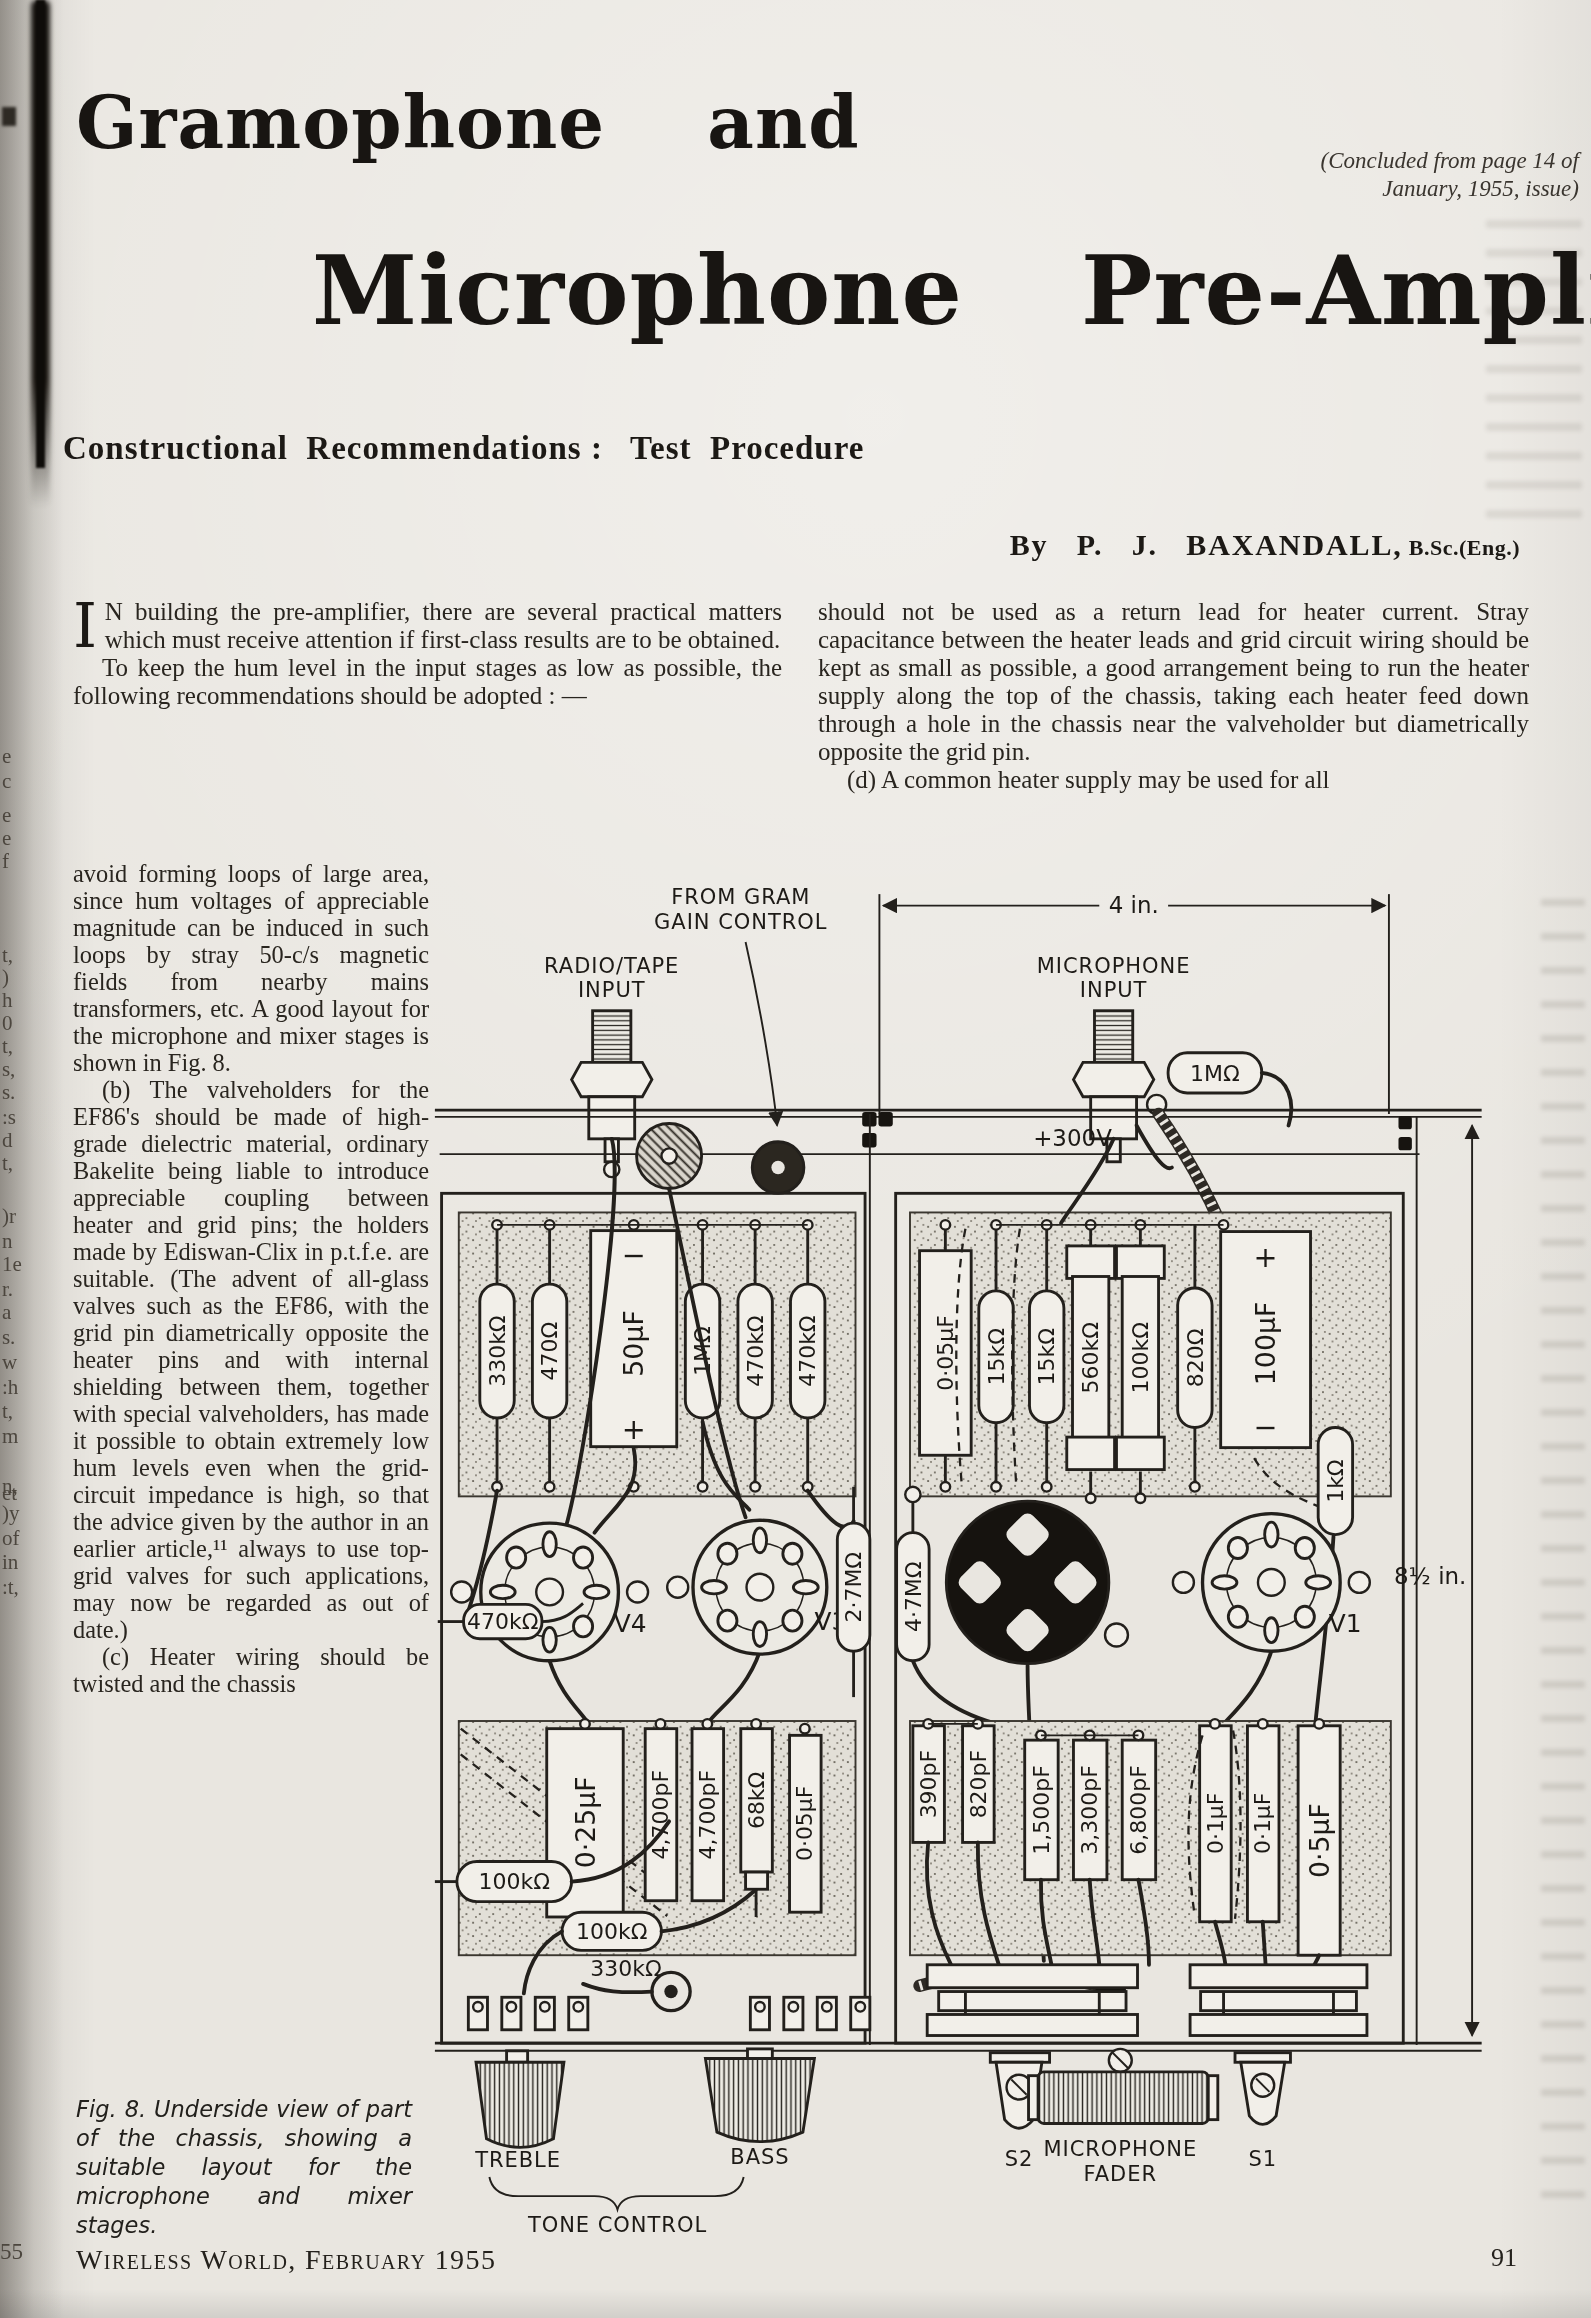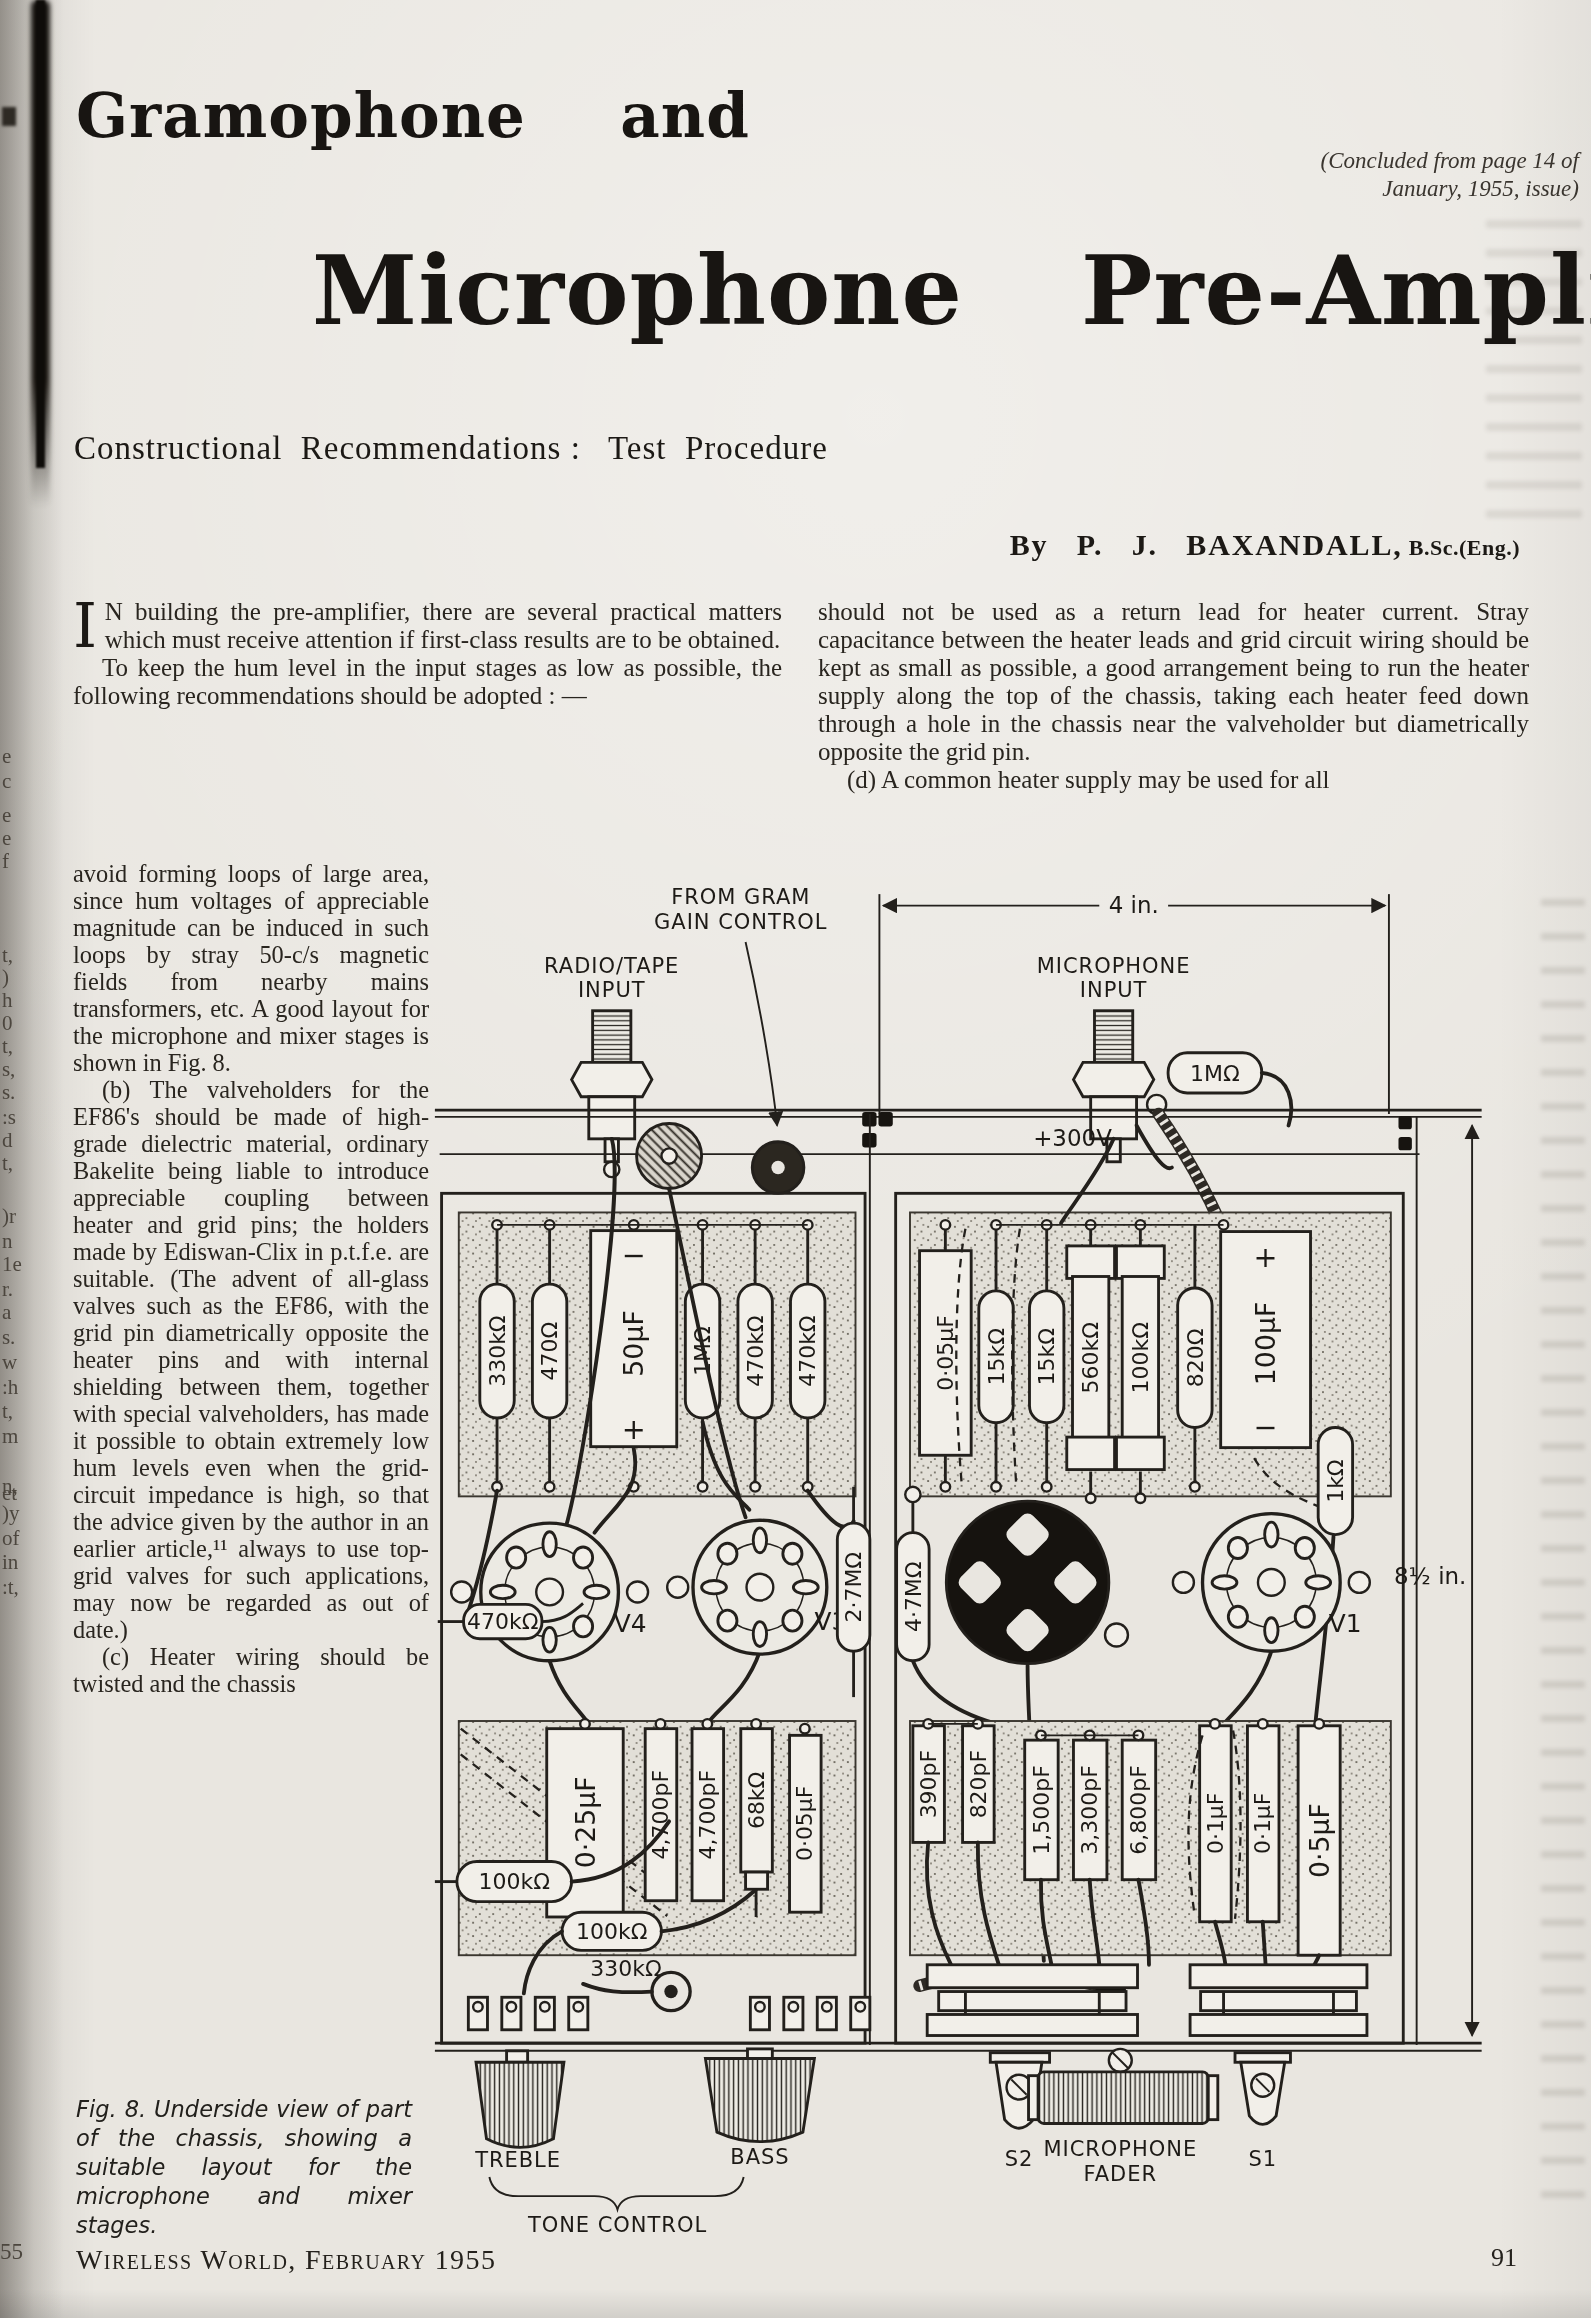--- a/index.html
+++ b/index.html
@@ -25,25 +25,25 @@
   .ghost-right{left:1541px;top:899px;width:44px;height:1319px;opacity:.5;filter:blur(1.9px);
     background:repeating-linear-gradient(to bottom, rgba(105,99,88,0.35) 0 6.7px, rgba(0,0,0,0) 6.7px 34px);}
   .ghost-topright{left:1486px;top:220px;width:96px;height:315px;opacity:.45;filter:blur(1.9px);
     background:repeating-linear-gradient(to bottom, rgba(105,99,88,0.30) 0 7.6px, rgba(0,0,0,0) 7.6px 29px);}
 
   .mfrag{position:absolute;left:1.9px;font-family:"Liberation Serif",serif;font-size:21px;color:#4c463e;}
 
   .note{left:1090px;top:147px;width:489px;text-align:right;padding-right:9.6px;
     font-style:italic;font-size:23px;line-height:28px;color:#3a352f;}
   .title1{left:76px;top:80px;font-family:"DejaVu Serif",serif;font-weight:700;
-    font-size:61px;letter-spacing:1px;color:#181512;white-space:pre;}
+    font-size:72px;letter-spacing:1px;color:#181512;white-space:pre;}
   .title2{left:312px;top:235px;font-family:"DejaVu Serif",serif;font-weight:700;
     font-size:95px;letter-spacing:1px;color:#181512;white-space:pre;}
   .wordsp{word-spacing:25px;}
-  .heading{left:74px;top:430px;font-family:"Liberation Serif",serif;font-weight:400;
+  .heading{left:63px;top:430px;font-family:"Liberation Serif",serif;font-weight:700;
     font-size:33px;letter-spacing:1px;color:#1c1915;white-space:pre;}
   .byline{left:822px;top:510px;width:698px;text-align:right;color:#1c1915;white-space:pre;}
   .byline .main{font-weight:700;font-size:30px;letter-spacing:1.9px;text-align:center;}
   .byline .qual{font-weight:700;font-size:22px;letter-spacing:0.5px;}
 
   .bodycol{font-size:25px;line-height:28px;text-align:justify;color:#29251f;}
   .bodycol p{margin:0;}
   .bodycol p.ind{text-indent:29px;}
   .col1{left:73px;top:598px;width:709px;}
   .col2{left:818px;top:598px;width:711px;}

